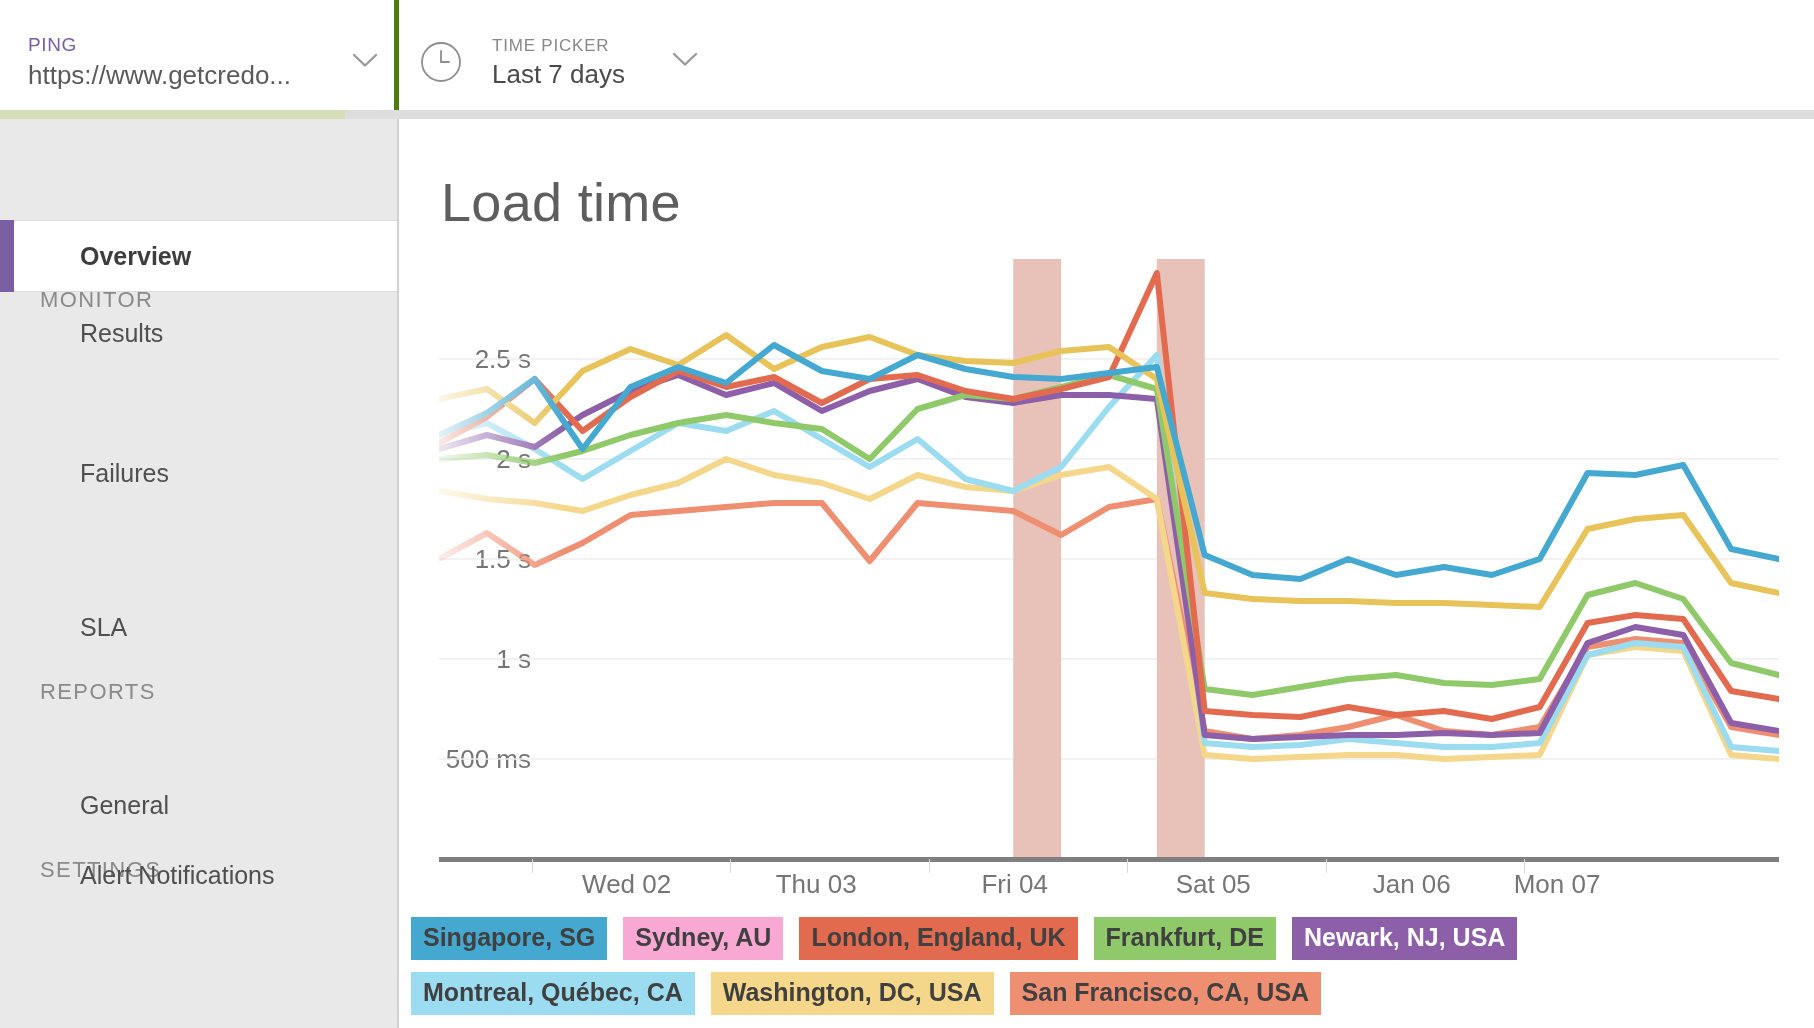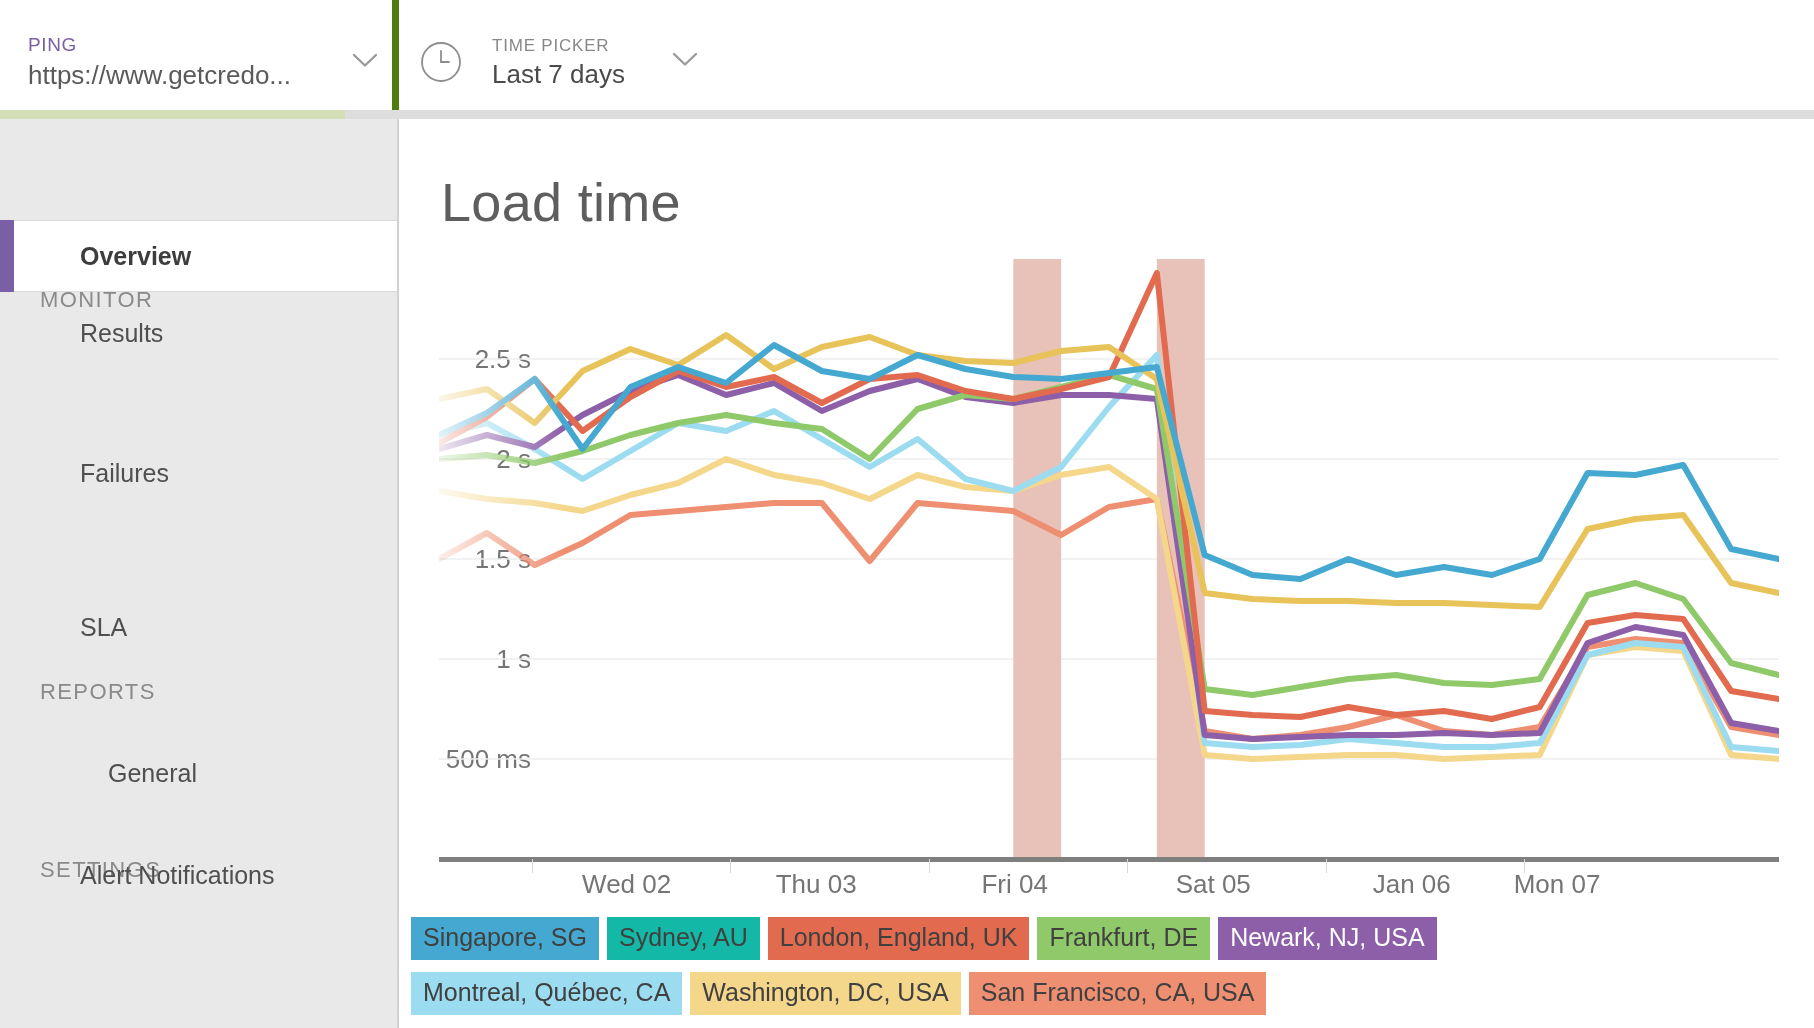--- a/index.html
+++ b/index.html
@@ -13,21 +13,21 @@
   }
   #app { position: relative; width: 1814px; height: 1028px; }
 
   
   .topbar {
     position: absolute; top: 0; left: 0; width: 1814px; height: 110px;
     background: #ffffff;
   }
   .topbar-left {
     position: absolute; left: 0; top: 0; width: 399px; height: 110px;
-    border-right: 7px solid #4d7c0f;
+    border-right: 5px solid #4d7c0f;
     background: #fff;
   }
   .monitor-picker {
     position: absolute; left: 28px; top: 33px; width: 345px; height: 62px;
     cursor: pointer;
   }
   .monitor-kind {
     font-size: 19px; letter-spacing: 0.6px; color: #7a5fa3;
     line-height: 24px;
   }
@@ -94,21 +94,21 @@
   .nav-item.active .nav-label { font-weight: bold; color: #3d3d3d; }
   .nav-item.active::before {
     content: ""; position: absolute; left: 0; top: -1px;
     width: 14px; height: 72px; background: #7a5fa3;
   }
   .ni-overview  { top: 101px; }
   .ni-results   { top: 178px; }
   .ni-resources { top: 248px; }
   .ni-failures  { top: 318px; }
   .ni-sla       { top: 472px; }
-  .ni-general   { top: 618px; padding-left: 28px; }
+  .ni-general   { top: 650px; }
   .ni-alerts    { top: 720px; }
 
   
   .main {
     position: absolute; left: 401px; top: 119px;
     width: 1413px; height: 909px; background: #ffffff;
   }
   .chart-title {
     position: absolute; left: 40px; top: 52px;
     font-size: 54px; color: #5e5e5e; font-weight: normal;
@@ -143,21 +143,21 @@
     position: absolute; top: -10px; width: 1px; height: 14px; background: #d8d8d8;
   }
 
   
   .legend {
     position: absolute; left: 10px; top: 798px;
     width: 1390px;
     display: flex; flex-wrap: wrap;
     gap: 12px 16px;
   }
-  .legend-row { display: flex; gap: 8px; width: 100%; }
+  .legend-row { display: flex; gap: 16px; width: 100%; font-weight: bold; }
   .legend-chip {
     display: inline-block; padding: 4px 12px 7px 12px;
     font-size: 25px; line-height: 32px; color: #404040;
     white-space: nowrap; cursor: pointer;
   }
   .legend-chip.light-text { color: #ffffff; }
 </style>
 </head>
 <body>
 
@@ -285,21 +285,21 @@
         <div class="xtick" style="left: 688.222px;"></div>
         <div class="xlabel" style="left: 972.741px;">Jan 06</div>
         <div class="xtick" style="left: 886.741px;"></div>
         <div class="xlabel" style="left: 1118px;">Mon 07</div>
         <div class="xtick" style="left: 1085.26px;"></div>
       </div>
 
     <div class="legend" id="legend">
         <div class="legend-row">
           <span class="legend-chip" style="background: rgb(68, 168, 208);">Singapore, SG</span>
-          <span class="legend-chip" style="background: #14b8a6;">Sydney, AU</span>
+          <span class="legend-chip" style="background: #f9a8d4;">Sydney, AU</span>
           <span class="legend-chip" style="background: rgb(226, 106, 78);">London, England, UK</span>
           <span class="legend-chip" style="background: rgb(143, 201, 106);">Frankfurt, DE</span>
           <span class="legend-chip light-text" style="background: rgb(140, 95, 168);">Newark, NJ, USA</span>
         </div>
         <div class="legend-row">
           <span class="legend-chip" style="background: rgb(155, 220, 240);">Montreal, Québec, CA</span>
           <span class="legend-chip" style="background: rgb(245, 215, 139);">Washington, DC, USA</span>
           <span class="legend-chip" style="background: rgb(239, 143, 114);">San Francisco, CA, USA</span>
         </div>
       </div>

